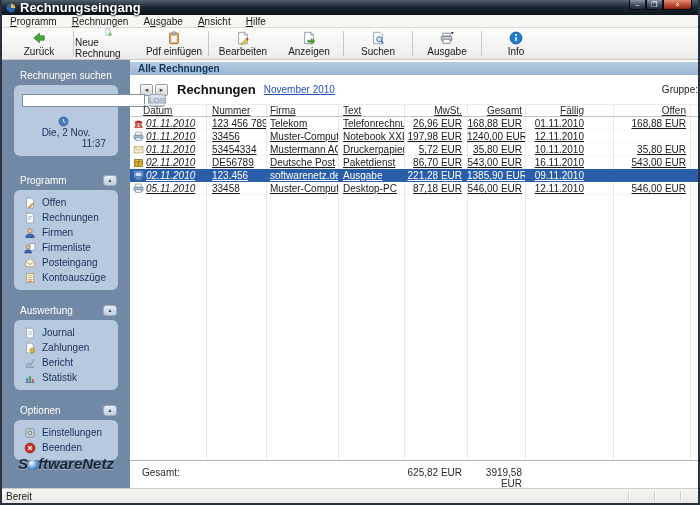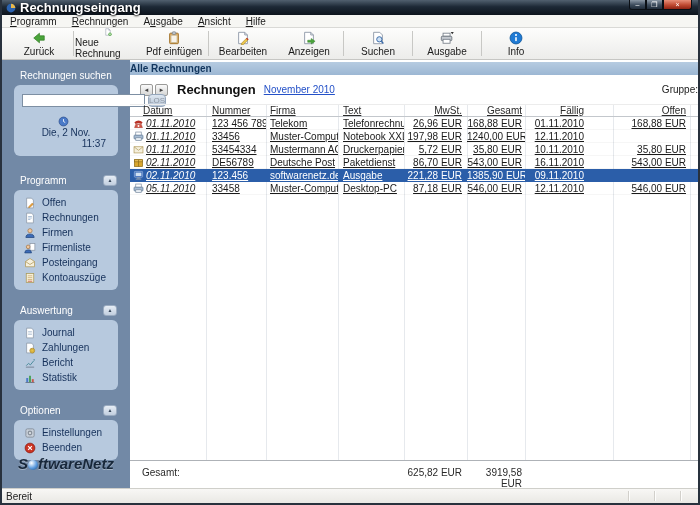--- a/index.html
+++ b/index.html
@@ -63,21 +63,21 @@
   .side-item svg { width:12px; height:12px; flex:0 0 auto; }
   .logo { position:absolute; bottom:16px; left:0; width:100%; text-align:center;
     font-size:15px; font-weight:bold; font-style:italic; color:#17273a;
     text-shadow:0 1px 0 rgba(255,255,255,0.35); letter-spacing:0; }
   .logo .swirl { display:inline-block; width:10px; height:10px; border-radius:50%;
     background:radial-gradient(circle at 35% 30%, #ffffff, #5a9ade 55%, #17497e); vertical-align:-1px; }
 
   
   .main { flex:1 1 auto; background:#fff; display:flex; flex-direction:column; min-width:0; }
   .main-caption { height:13px; margin-top:2px; background:linear-gradient(#b6cbe1,#9cb7d3);
-    color:#11355d; font-weight:bold; line-height:13px; padding-left:0; flex:0 0 auto; }
+    color:#11355d; font-weight:bold; line-height:13px; padding-left:8px; flex:0 0 auto; }
   .nav-row { height:29px; display:flex; align-items:center; padding-left:10px; flex:0 0 auto; }
   .nav-arrow { width:13px; height:12px; background:linear-gradient(#fafafa,#d7d7d5);
     border:1px solid #9a9a98; border-radius:2px; color:#444; font-size:6px; line-height:10px; text-align:center; }
   .nav-arrow + .nav-arrow { margin-left:2px; }
   .nav-title { font-size:13px; font-weight:bold; color:#111; margin:0 8px 0 9px; }
   .period-link { color:#2451c8; text-decoration:underline; }
   .group-label { margin-left:auto; color:#222; }
   .group-select { width:112px; height:17px; border:1px solid #8c9cb0; background:#fff;
     margin:0 62px 0 10px; display:flex; align-items:center; padding-left:6px; position:relative; }
   .group-select .caret { position:absolute; right:4px; font-size:6px; color:#333; }

